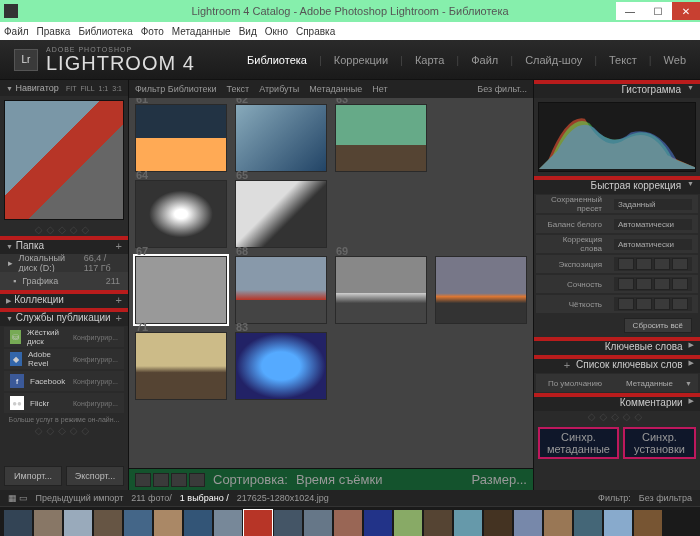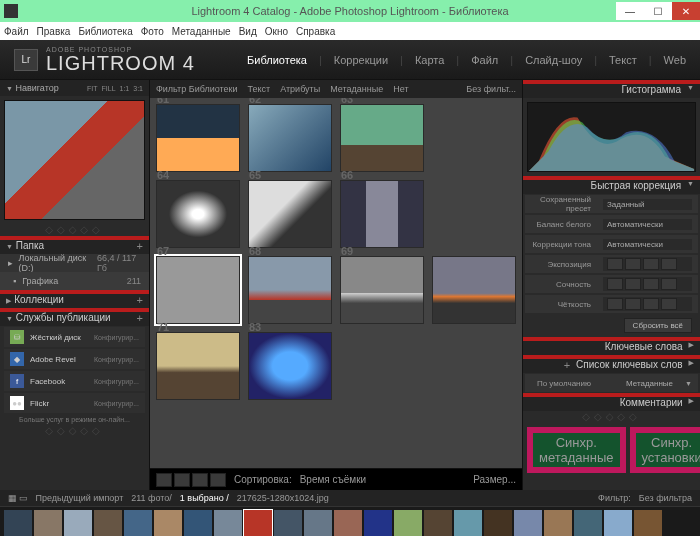--- a/index.html
+++ b/index.html
@@ -52,41 +52,41 @@
 .qc-row{height:18px;display:flex;align-items:center;padding:0 6px;font-size:8px;color:#aaa;background:#333;margin:1px 2px;gap:12px}
 .qc-label{flex:0 0 60px;text-align:right;color:#999;font-size:8px}
 .qc-val{flex:1;background:#2a2a2a;padding:1px 4px;font-size:8px;display:flex;gap:2px}
 .qc-btn{width:16px;height:12px;background:#3a3a3a;border:1px solid #222}
 .reset-row{text-align:right;padding:4px 8px}
 .reset-row button{background:#3a3a3a;border:1px solid #222;color:#bbb;font-size:8px;padding:2px 8px;cursor:pointer}
 .filter-bar{height:18px;background:#232323;display:flex;align-items:center;padding:0 6px;font-size:9px;color:#999;gap:10px}
 .filter-bar span{cursor:pointer}
 .grid{flex:1;overflow:hidden;padding:6px;position:relative}
 .grid-row{display:flex;gap:8px;margin-bottom:8px}
-.thumb{width:84px;height:68px;background:#555;border:1px solid #2a2a2a;position:relative}
+.thumb{width:92px;height:68px;background:#555;border:1px solid #2a2a2a;position:relative}
 .thumb.sel{outline:2px solid #fff;background:#999}
 .thumb-num{position:absolute;top:-12px;left:0;font-size:11px;color:#666;font-weight:bold}
 .t1{background:linear-gradient(#234 50%,#fa5 50%)}
 .t2{background:linear-gradient(135deg,#8ab,#246)}
 .t3{background:linear-gradient(#6a8 60%,#543 60%)}
 .t4{background:radial-gradient(#fff 10%,#333 50%)}
 .t5{background:linear-gradient(135deg,#ddd 40%,#333 60%)}
 .t6{background:linear-gradient(90deg,#334 30%,#889 30%,#889 70%,#334 70%)}
 .t7{background:linear-gradient(135deg,#888 40%,#b73527 40%,#b73527 65%,#666 65%)}
 .t8{background:linear-gradient(#8899aa 50%,#b73527 65%,#444 65%)}
 .t9{background:linear-gradient(#888 55%,#ccc 55%,#444 70%)}
 .t10{background:linear-gradient(#778 55%,#dd7733 60%,#333 70%)}
 .t11{background:linear-gradient(#987 50%,#444 60%)}
 .t12{background:linear-gradient(#cb8 50%,#543 60%)}
 .t13{background:radial-gradient(#5af 30%,#226 70%)}
-.toolbar{height:22px;background:#000000;display:flex;align-items:center;padding:0 6px;font-size:10px;color:#999;gap:8px;border-top:1px solid #111}
+.toolbar{height:22px;background:#14532d;display:flex;align-items:center;padding:0 6px;font-size:13px;color:#999;gap:8px;border-top:1px solid #111}
 .tb-group{display:flex;gap:2px}
 .tb-btn{width:16px;height:14px;background:#3a3a3a;border:1px solid #222}
 .sync-btns{display:flex;gap:4px;margin-left:auto}
-.sync-btns button{background:#14532d;border:6px solid #be185d;color:#999;font-size:13px;padding:2px 6px;cursor:pointer}
+.sync-btns button{background:#0f172a;border:2px solid #be185d;color:#999;font-size:11px;padding:2px 6px;cursor:pointer}
 .status{height:16px;background:#232323;display:flex;align-items:center;padding:0 8px;font-size:9px;color:#999;gap:8px}
 .status .sel-info{color:#fff}
 .filmstrip{height:42px;background:#1a1a1a;display:flex;align-items:center;padding:2px 4px;gap:2px;overflow:hidden;border-top:1px solid #333}
 .fs-thumb{width:28px;height:36px;background:#444;flex-shrink:0}
 .deco{height:12px;text-align:center;color:#444;font-size:10px;letter-spacing:4px}
 .tiny-txt{font-size:7px;color:#777;text-align:center;padding:2px}
 .plus{color:#888;font-size:11px}
 </style>
 </head>
 <body>
@@ -183,20 +183,24 @@
         <span class="pub-status">Конфигурир...</span>
       </div>
     <div class="pub-row">
         <span class="pub-icon pub-fl">●●</span>
         <span>Flickr</span>
         <span class="pub-status">Конфигурир...</span>
       </div>
     <div class="tiny-txt">Больше услуг в режиме он-лайн...</div>
     <div class="deco">◇◇◇◇◇</div>
 
+    <div class="imp-exp">
+      <button>Импорт...</button>
+      <button>Экспорт...</button>
+    </div>
   </div>
 
   <div class="center">
     <div class="filter-bar">
       <span>Фильтр Библиотеки</span>
       <span>Текст</span>
       <span>Атрибуты</span>
       <span>Метаданные</span>
       <span>Нет</span>
       <span style="margin-left:auto">Без фильт...</span>
@@ -213,23 +217,20 @@
             <span class="thumb-num">63</span>
           </div>
       </div>
       <div class="grid-row">
         <div class="thumb t4">
             <span class="thumb-num">64</span>
           </div>
         <div class="thumb t5">
             <span class="thumb-num">65</span>
           </div>
-        <div class="thumb t6">
-            <span class="thumb-num">66</span>
-          </div>
       </div>
       <div class="grid-row">
         <div class="thumb t7 sel">
             <span class="thumb-num">67</span>
           </div>
         <div class="thumb t8">
             <span class="thumb-num">68</span>
           </div>
         <div class="thumb t9">
             <span class="thumb-num">69</span>
@@ -276,21 +277,21 @@
       </div>
     <div class="qc-row">
         <span class="qc-label">Сохраненный пресет</span>
         <span class="qc-val">Заданный</span>
       </div>
     <div class="qc-row">
         <span class="qc-label">Баланс белого</span>
         <span class="qc-val">Автоматически</span>
       </div>
     <div class="qc-row">
-        <span class="qc-label">Коррекции тона</span>
+        <span class="qc-label">Коррекция слова</span>
         <span class="qc-val">Автоматически</span>
       </div>
     <div class="qc-row">
         <span class="qc-label">Экспозиция</span>
         <span class="qc-val">
           <span class="qc-btn"></span>
           <span class="qc-btn"></span>
           <span class="qc-btn"></span>
           <span class="qc-btn"></span>
         </span>

